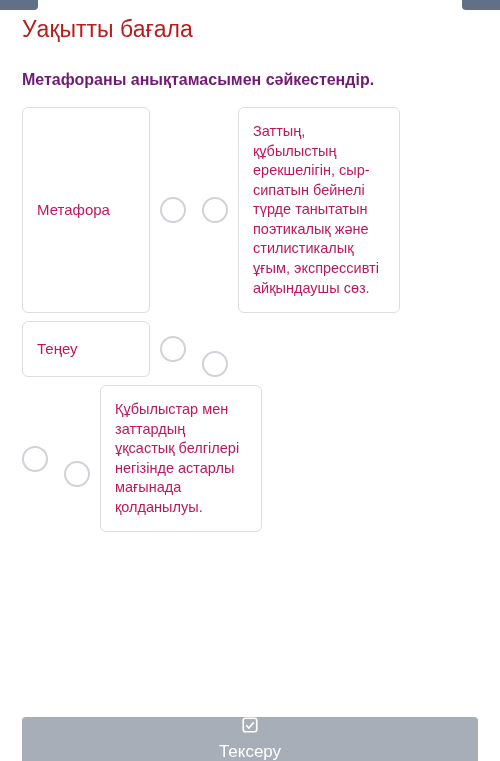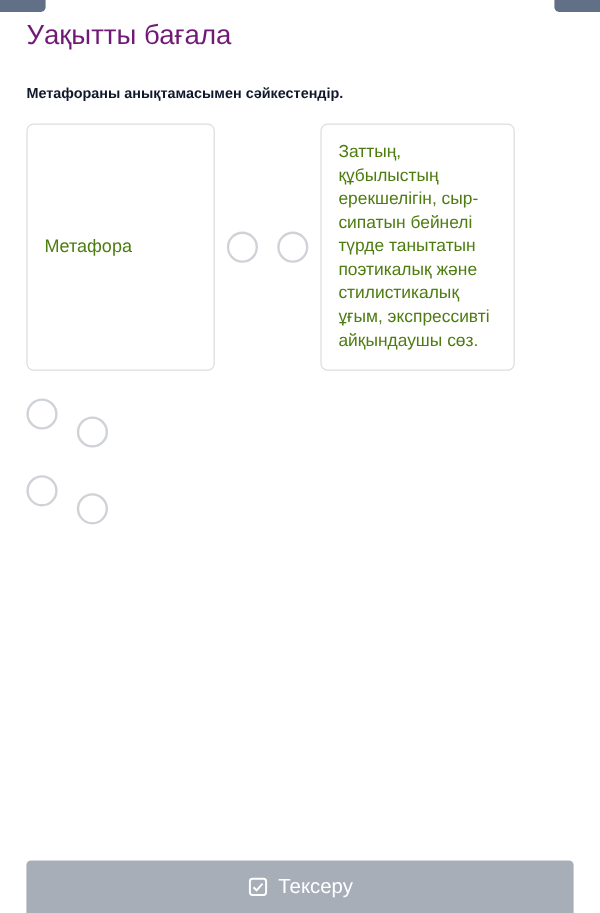--- a/index.html
+++ b/index.html
@@ -24,53 +24,53 @@
     border-radius: 0 0 4px 4px;
   }
   .topbar-left { left: 0; border-radius: 0 0 4px 0; }
   .topbar-right { right: 0; border-radius: 0 0 0 4px; }
   .page {
     padding: 0 22px 0 22px;
   }
   .title {
     font-size: 23px;
     font-weight: 400;
-    color: #701a75;
+    color: #b91c1c;
     margin-top: 6px;
     margin-bottom: 28px;
   }
   .question {
-    font-size: 12px;
+    font-size: 16px;
     font-weight: 700;
-    color: #0f172a;
+    color: #701a75;
     margin-bottom: 18px;
   }
   .rows {
     display: flex;
     flex-direction: column;
     gap: 8px;
   }
   .row {
     display: flex;
     align-items: stretch;
     gap: 10px;
   }
   .term-box, .def-box {
     border: 1px solid #dcdde0;
     border-radius: 6px;
     background: #fff;
     padding: 14px 14px;
     display: flex;
     align-items: center;
     font-size: 15px;
-    color: #4d7c0f;
+    color: #be185d;
     line-height: 1.35;
   }
   .term-box {
-    width: 157px;
+    width: 128px;
     justify-content: flex-start;
   }
   .def-box {
     width: 162px;
     font-size: 14.5px;
   }
   .circles {
     display: flex;
     align-items: center;
     gap: 16px;
@@ -96,20 +96,21 @@
     height: 44px;
     background: #a7aeb8;
     border-radius: 4px 4px 0 0;
     display: flex;
     align-items: center;
     justify-content: center;
     gap: 8px;
     color: #fff;
     font-size: 17px;
     cursor: pointer;
+    flex-direction: column;
   }
   .check-icon {
     width: 18px;
     height: 18px;
     display: inline-block;
   }
   .check-icon svg { display: block; }
 </style>
 </head>
 <body>
@@ -132,30 +133,36 @@
       <div class="circles">
         <div class="circle"></div>
         <div class="circle"></div>
       </div>
       <div class="def-box">
         <span>Заттың, құбылыстың ерекшелігін, сыр-сипатын бейнелі түрде танытатын поэтикалық және стилистикалық ұғым, экспрессивті айқындаушы сөз.</span>
       </div>
     </div>
 
     <div class="row">
+      <div class="term-box">
+        <span>Теңеу</span>
+      </div>
       <div class="circles">
         <div class="circle"></div>
         <div class="circle circle-right"></div>
       </div>
     </div>
 
     <div class="row">
       <div class="circles">
         <div class="circle"></div>
         <div class="circle circle-right"></div>
+      </div>
+      <div class="def-box">
+        <span>Құбылыстар мен заттардың ұқсастық белгілері негізінде астарлы мағынада қолданылуы.</span>
       </div>
     </div>
 
   </div>
 </div>
 
 <div class="footer">
   <span class="check-icon">
     <svg viewBox="0 0 24 24" width="18" height="18" fill="none" stroke="#fff" stroke-width="2.2">
       <rect x="3" y="3" width="18" height="18" rx="3" ry="3"></rect>

